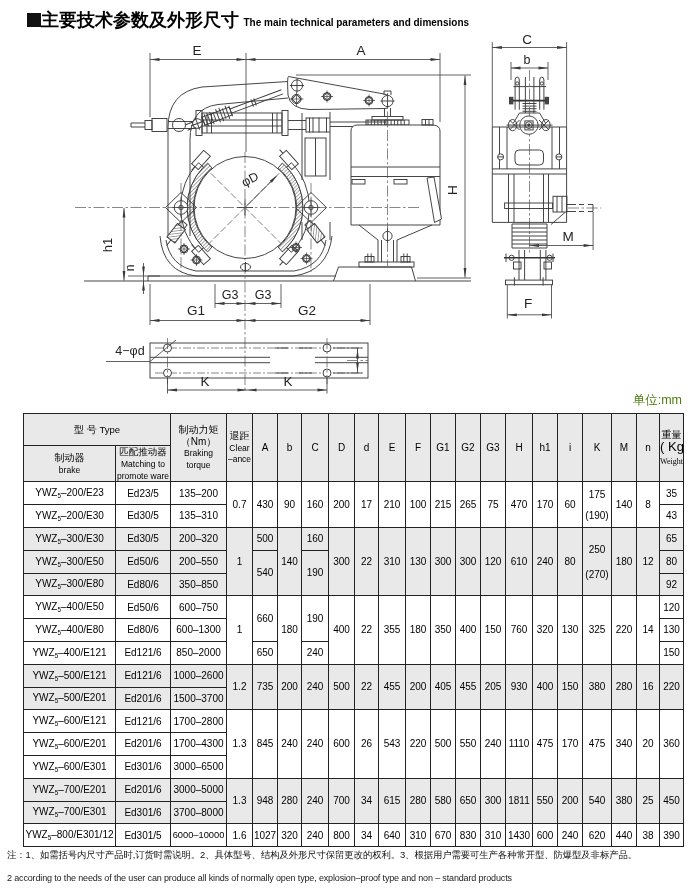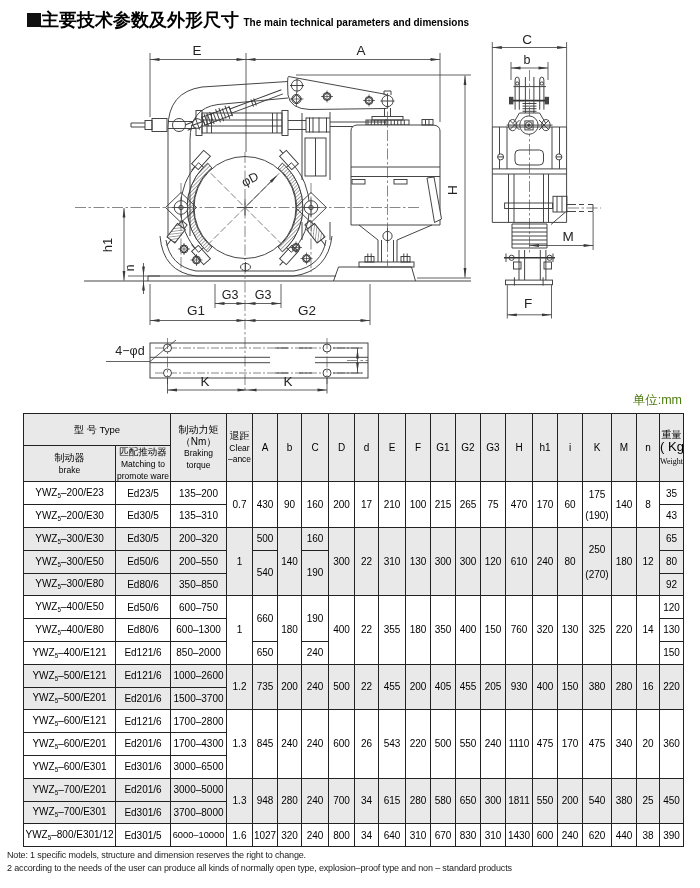--- a/index.html
+++ b/index.html
@@ -671,15 +671,15 @@
         <td>600</td>
         <td>240</td>
         <td>620</td>
         <td>440</td>
         <td>38</td>
         <td>390</td>
       </tr>
 </tbody>
   </table>
 <div id="notes">
-<div class="n2">Note: 1 specific models, structure and dimension reserves the right to change.</div>
-<div class="n2" style="margin-top:2px">2 according to the needs of the user can produce all kinds of normally open type, explosion–proof type and non – standard products</div>
+<div class="n1">注：1、如需括号内尺寸产品时,订货时需说明。2、具体型号、结构及外形尺寸保留更改的权利。3、根据用户需要可生产各种常开型、防爆型及非标产品。</div>
+<div class="n2" style="margin-top:12px">2 according to the needs of the user can produce all kinds of normally open type, explosion–proof type and non – standard products</div>
 </div>
 
 </body></html>

